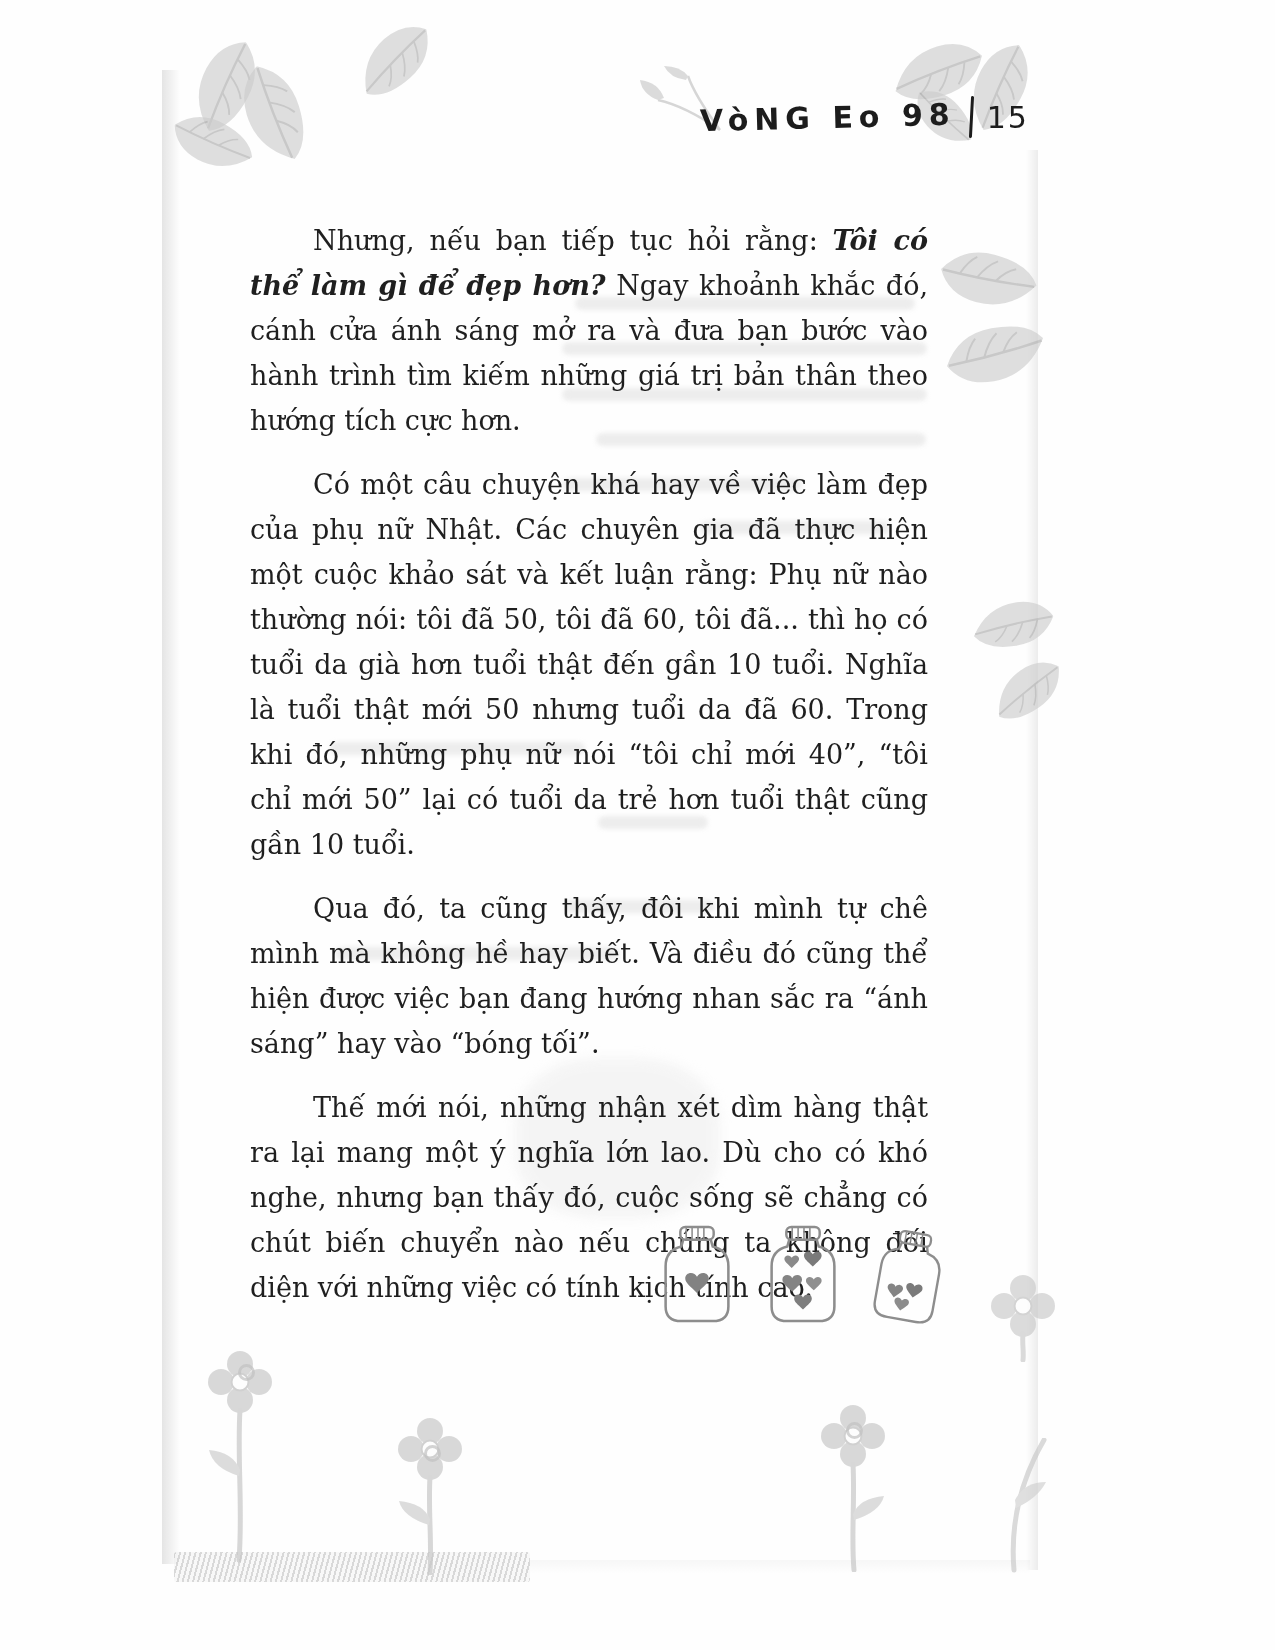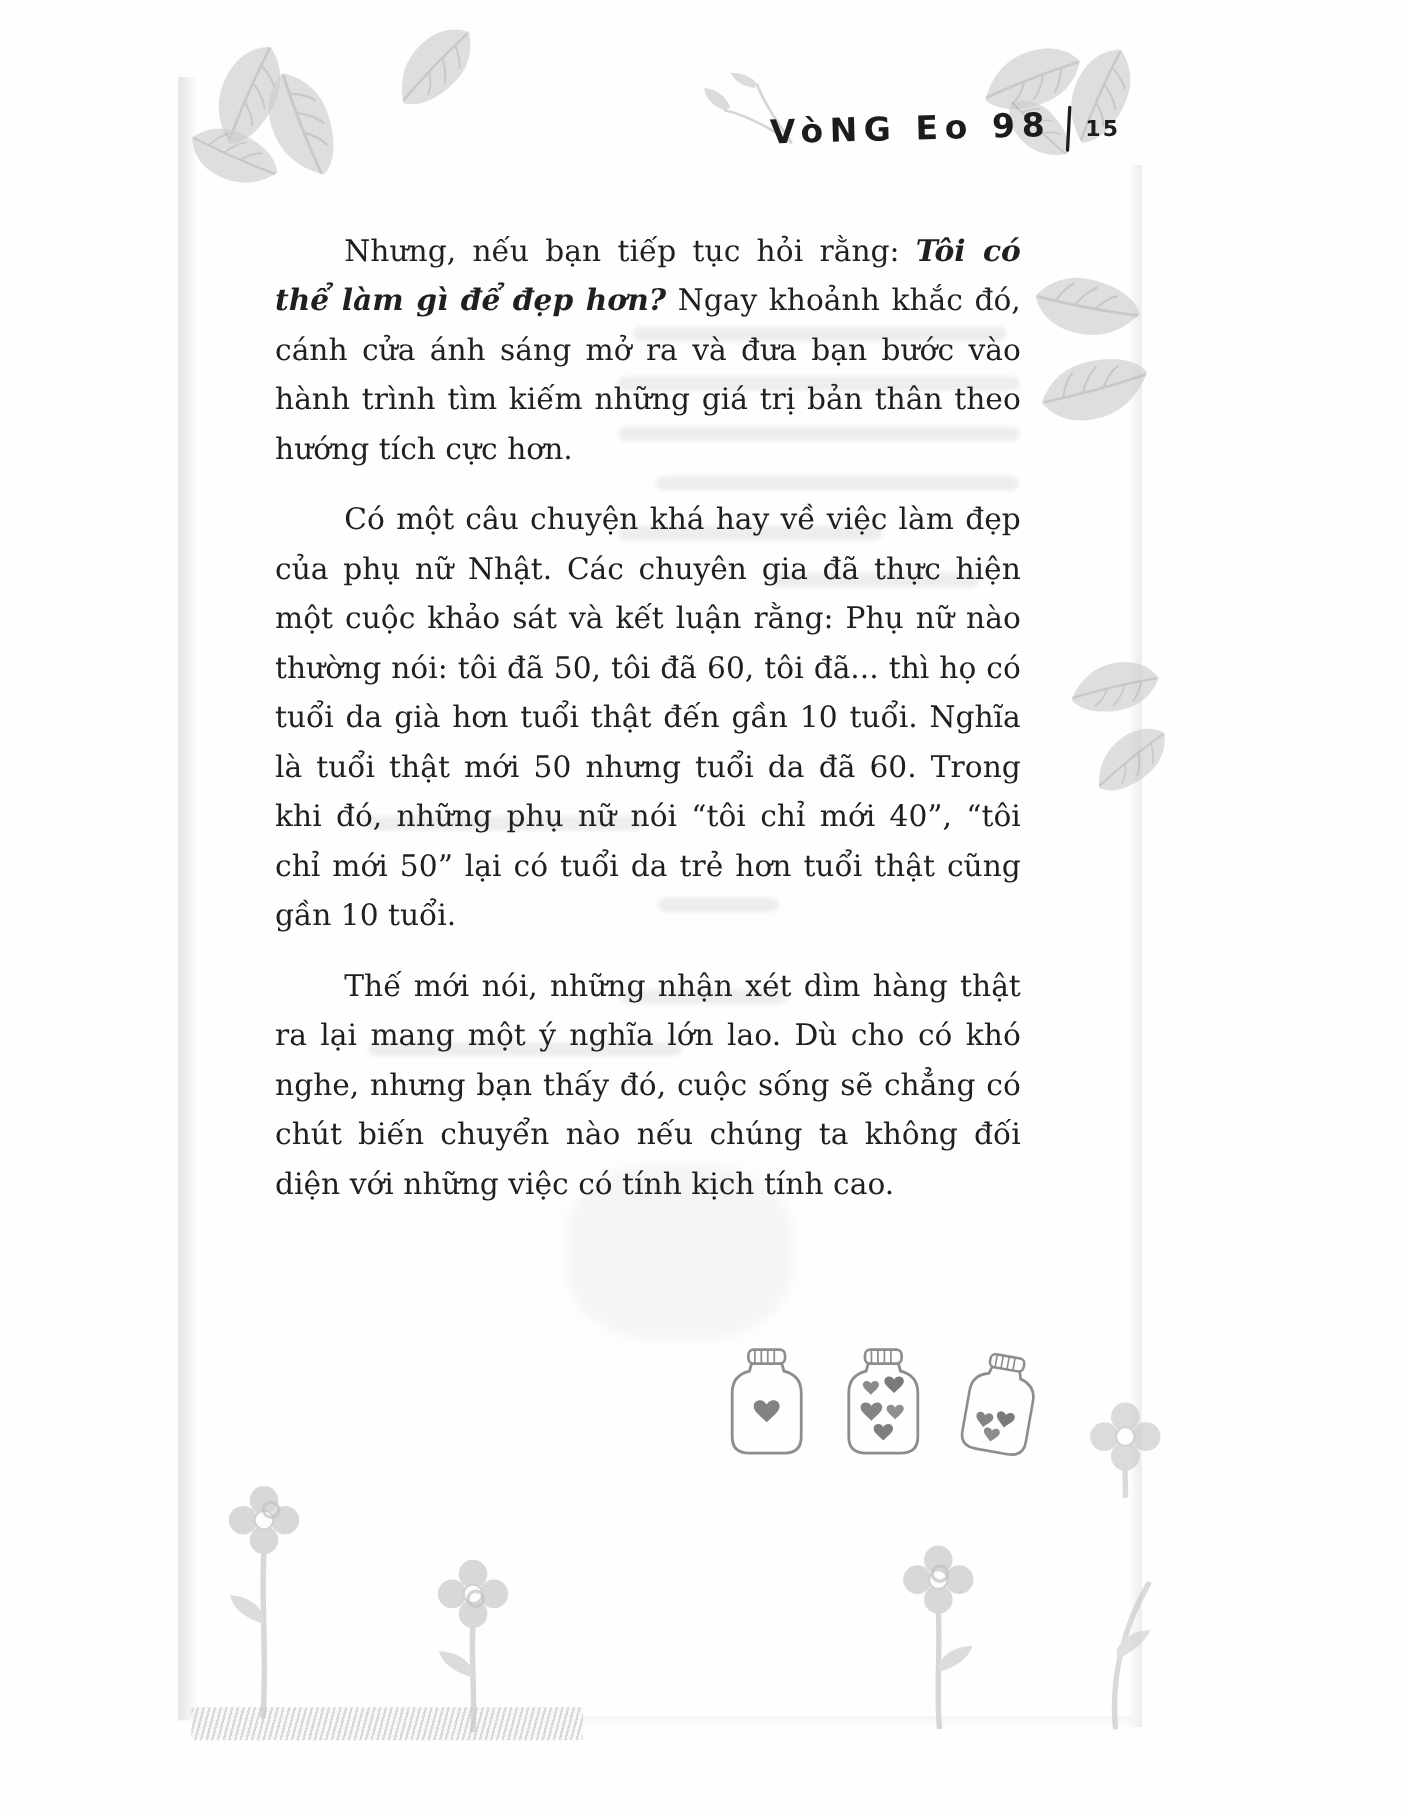--- a/index.html
+++ b/index.html
@@ -24,26 +24,26 @@
   .bar { position:absolute; height:13px; border-radius:7px; background:#e2e2e2;
          filter:blur(2px); opacity:.6; pointer-events:none; }
   .blob { position:absolute; border-radius:40%; background:#ececec; filter:blur(6px);
           opacity:.5; pointer-events:none; }
 
   
   .page-header { position:absolute; top:96px; left:700px; display:flex; align-items:center; gap:14px;
                  color:#1c1c1c; font-family:"DejaVu Sans","Liberation Sans",sans-serif; }
   .page-header .title { font-size:30px; font-weight:700; letter-spacing:6px; transform:rotate(-1.5deg); }
   .page-header .divider { width:3px; height:42px; background:#1c1c1c; border-radius:2px; transform:rotate(3deg); }
-  .page-header .pagenum { font-size:20px; font-weight:700; letter-spacing:2px; }
+  .page-header .pagenum { font-size:30px; font-weight:400; letter-spacing:2px; }
 
   
   .text-block { position:absolute; left:250px; top:206px; width:678px; color:#1f1f1f;
                 font-size:27px; line-height:45px; text-align:justify; }
-  .text-block p { text-indent:63px; margin:0 0 19px 0; }
+  .text-block p { text-indent:63px; margin:12px 0 19px 0; }
   .text-block p:last-child { margin-bottom:0; }
   .bi { font-weight:bold; font-style:italic; }
   .it { }
 
   
   .jars { position:absolute; left:652px; top:1224px; display:flex; align-items:flex-end; gap:16px; }
   .jars svg { display:block; }
 </style>
 </head>
 <body>
@@ -126,20 +126,21 @@
 
   <header class="page-header">
     <span class="title">VòNG Eo 98</span>
     <span class="divider"></span>
     <span class="pagenum">15</span>
   </header>
 
   <main class="text-block">
     <p><span>Nhưng, nếu bạn tiếp tục hỏi rằng: </span><span class="bi">Tôi có thể làm gì để đẹp hơn?</span><span> Ngay khoảnh khắc đó, cánh cửa ánh sáng mở ra và đưa bạn bước vào hành trình tìm kiếm những giá trị bản thân theo hướng tích cực hơn.</span></p>
     <p><span>Có một câu chuyện khá hay về việc làm đẹp của phụ nữ Nhật. Các chuyên gia đã thực hiện một cuộc khảo sát và kết luận rằng: Phụ nữ nào thường nói: tôi đã 50, tôi đã 60, tôi đã... thì họ có tuổi da già hơn tuổi thật đến gần 10 tuổi. Nghĩa là tuổi thật mới 50 nhưng tuổi da đã 60. Trong khi đó, những phụ nữ nói “tôi </span><span class="it">chỉ</span><span> mới 40”, “tôi </span><span class="it">chỉ</span><span> mới 50” lại có tuổi da trẻ hơn tuổi thật cũng gần 10 tuổi.</span></p>
+    <p><span>Qua đó, ta cũng thấy, đôi khi mình tự chê mình mà không hề hay biết. Và điều đó cũng thể hiện được việc bạn đang hướng nhan sắc ra “ánh sáng” hay vào “bóng tối”.</span></p>
     <p><span>Thế mới nói, những nhận xét dìm hàng thật ra lại mang một ý nghĩa lớn lao. Dù cho có khó nghe, nhưng bạn thấy đó, cuộc sống sẽ chẳng có chút biến chuyển nào nếu chúng ta không đối diện với những việc có tính kịch tính cao.</span></p>
   </main>
 
   <div class="jars">
     <svg width="90" height="102" viewBox="0 0 90 104">
       <rect x="28" y="3" width="34" height="13" rx="5" fill="none" stroke="#8d8d8d" stroke-width="2.5"></rect>
       <path d="M34 3v13M40 3v13M46 3v13M52 3v13" stroke="#8d8d8d" stroke-width="1.6"></path>
       <path d="M31 16 L29 23 Q13 27 13 43 L13 84 Q13 99 29 99 L61 99 Q77 99 77 84 L77 43 Q77 27 61 23 L59 16" fill="none" stroke="#8d8d8d" stroke-width="2.6" stroke-linecap="round"></path>
       <use href="#heartshape" transform="translate(33,50) scale(1.2)" fill="#828282"></use>
     </svg>

